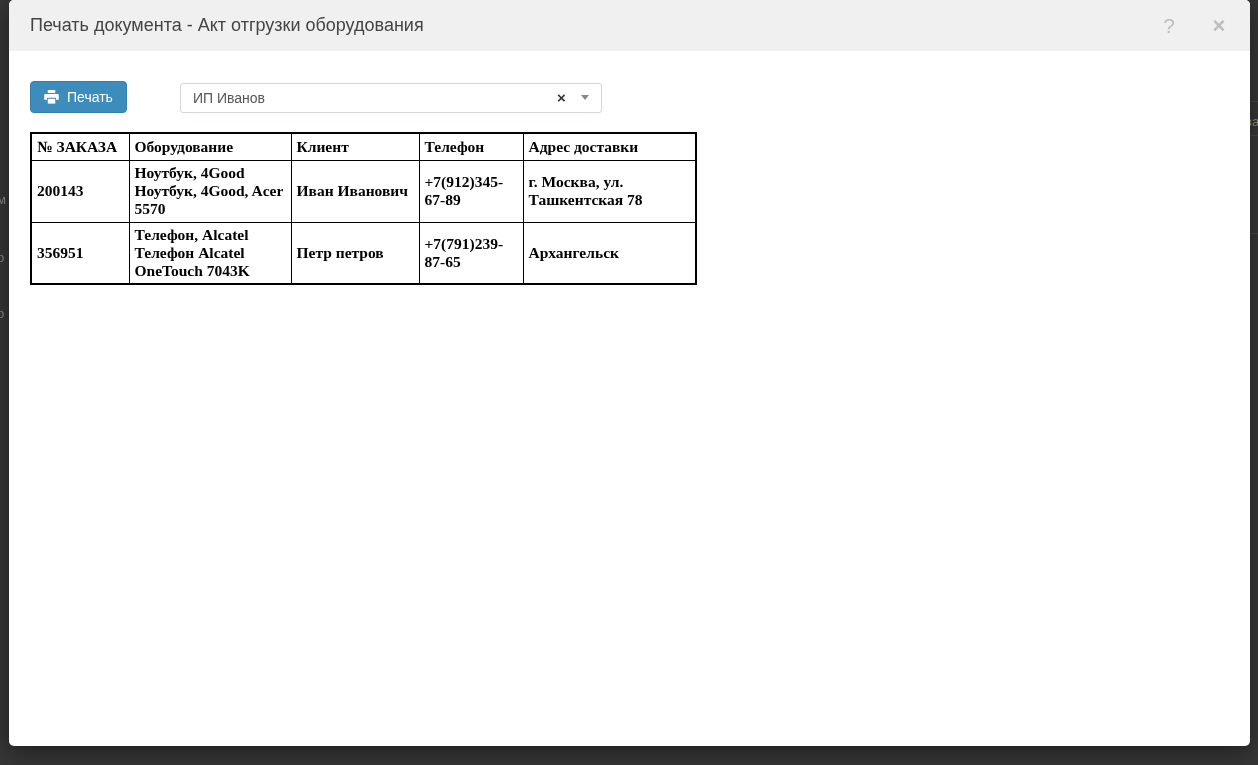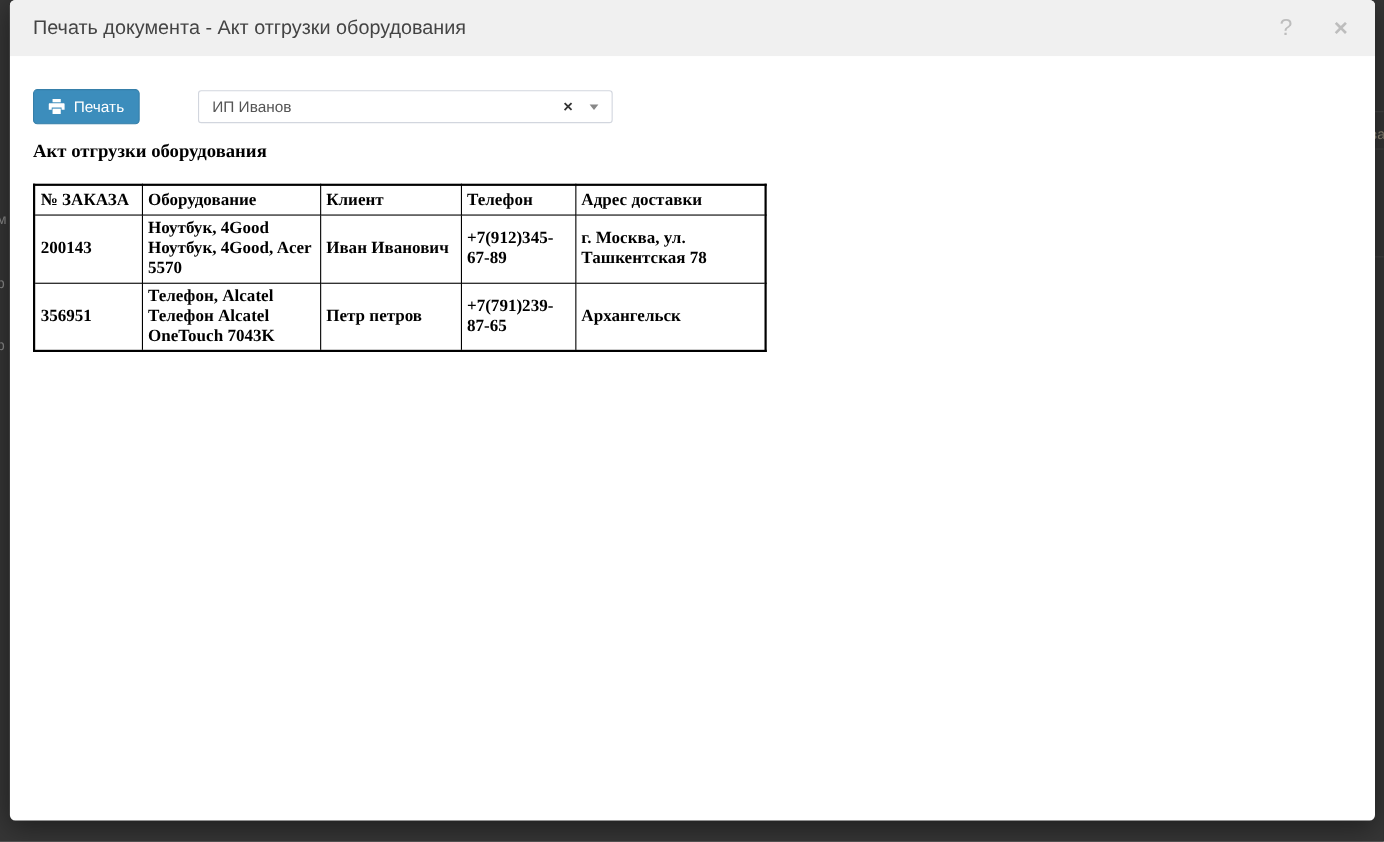--- a/index.html
+++ b/index.html
@@ -31,32 +31,32 @@
     position:absolute; top:0; height:51px; width:30px;
     display:flex; align-items:center; justify-content:center;
     color:#bdbdbd; cursor:pointer; user-select:none;
   }
   .hdr-help { right:66px; font-size:21px; }
   .hdr-close { right:16px; font-size:22px; font-weight:bold; font-family:"Liberation Sans",sans-serif; }
 
   .modal-body { padding:30px 21px 0 21px; background:#fff; }
 
   
-  .toolbar { display:flex; align-items:flex-start; }
+  .toolbar { display:flex; align-items:center; }
   .btn {
     display:inline-flex; align-items:center; gap:8px;
     height:32px; padding:0 13px; margin-right:4px;
     background:#3c8dbc; border:1px solid #367fa9; border-radius:4px;
     color:#fff; font-size:14px; cursor:pointer; white-space:nowrap;
   }
   .btn svg { display:block; }
   .chev { margin-left:2px; }
 
   .select2 {
-    margin-left:49px; margin-top:1px; width:377px; height:30px;
+    margin-left:49px; margin-top:1px; width:422px; height:30px;
     background:#fff; border:1px solid #d2d6de; border-radius:3px;
     display:flex; align-items:center; padding:0 10px 0 12px;
     color:#555; font-size:14px; cursor:pointer;
   }
   .sel-clear { margin-left:auto; color:#333; font-size:15px; font-weight:bold; cursor:pointer; }
   .sel-caret {
     width:0; height:0; margin-left:15px; margin-right:2px;
     border-left:4px solid transparent; border-right:4px solid transparent;
     border-top:5px solid #888;
   }
@@ -129,21 +129,20 @@
 
         <div class="select2">
           <span>ИП Иванов</span>
           <span class="sel-clear">×</span>
           <span class="sel-caret"></span>
         </div>
 
       </div>
 
       <div class="doc">
-        <div class="doc-title">Акт отгрузки оборудования</div>
 
         <table class="doc-table">
           <colgroup>
             <col class="col-order">
               <col class="col-equip">
               <col class="col-client">
             <col class="col-phone">
               <col class="col-address">
           </colgroup>
           <thead>

